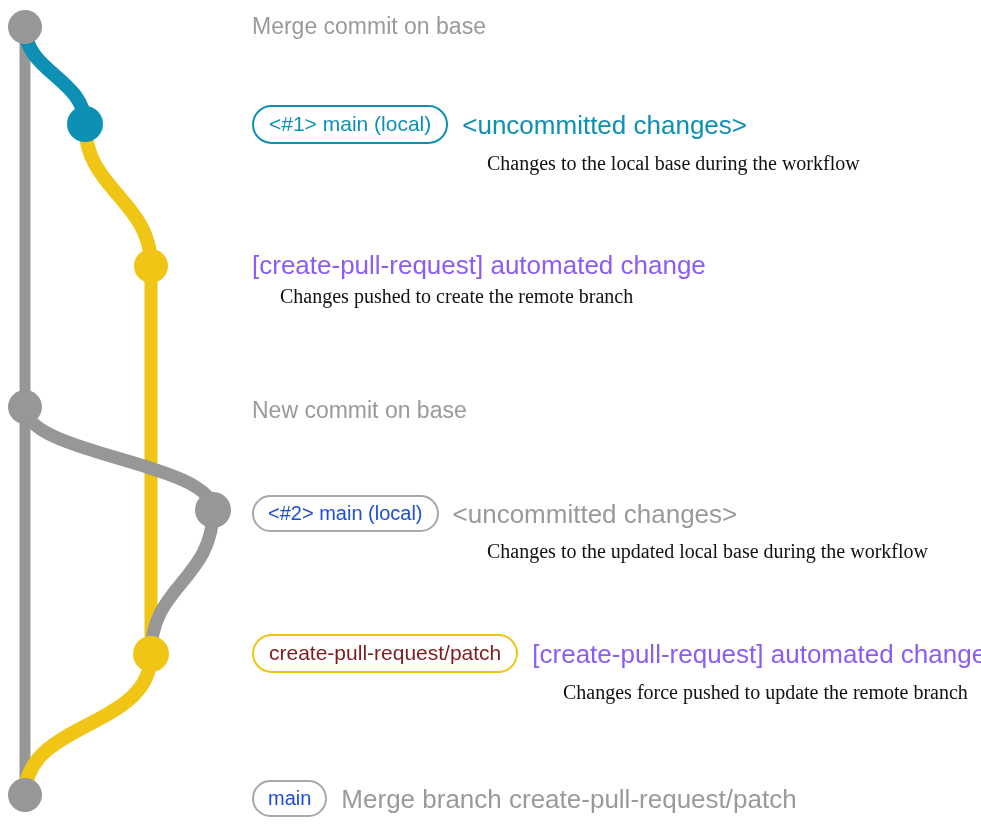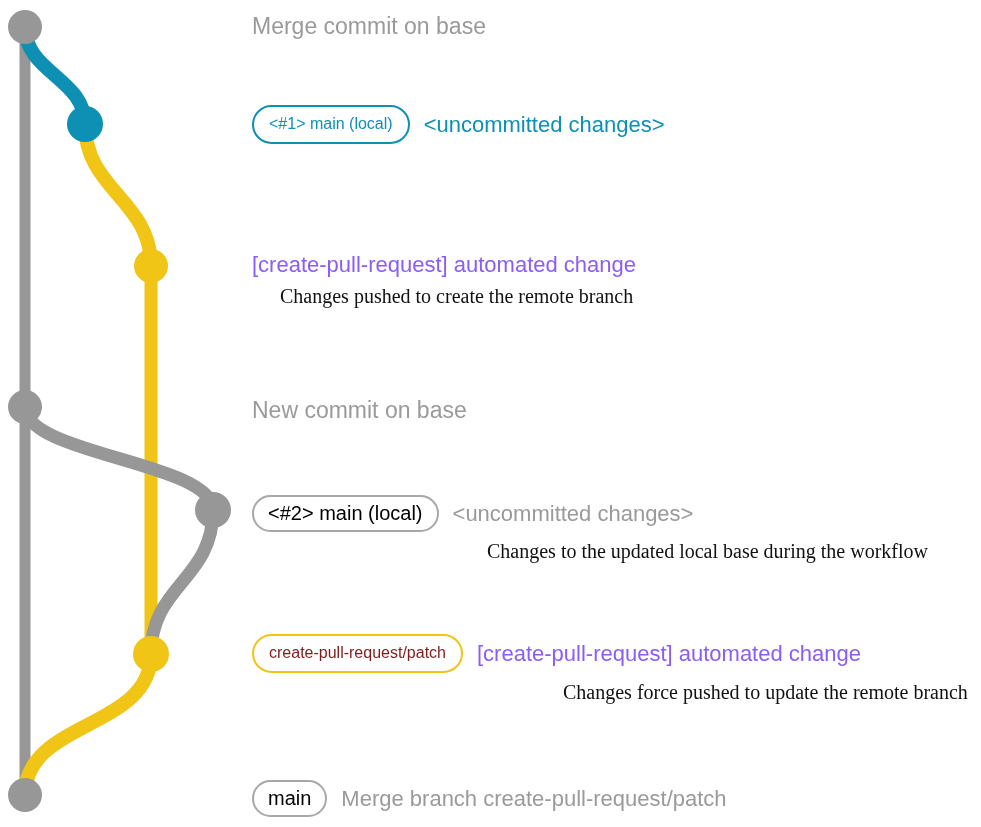--- a/index.html
+++ b/index.html
@@ -30,35 +30,35 @@
     align-items: center;
     gap: 14px;
     white-space: nowrap;
   }
   .pill {
     display: inline-block;
     border-radius: 22px;
     border-width: 2px;
     border-style: solid;
     padding: 6px 15px 7px 15px;
-    font-size: 16px;
+    font-size: 21px;
     line-height: 22px;
     font-family: "Liberation Sans", sans-serif;
     background: #ffffff;
   }
   .pill-blue { border-color: #0e8fb4; color: #0e8fb4; }
-  .pill-gray { border-color: #a8a8a8; color: #000000; }
+  .pill-gray { border-color: #a8a8a8; color: #1d4ed8; }
   .pill-yellow { border-color: #f0c515; color: #7f1d1d; }
   .pill-small {
     font-size: 20px;
     padding: 5px 14px 6px 14px;
     border-width: 2px;
   }
   .subject {
-    font-size: 22px;
+    font-size: 26px;
     line-height: 24px;
     font-family: "Liberation Sans", sans-serif;
   }
   .subject-blue { color: #0e8fb4; }
   .subject-gray { color: #9a9a9a; }
   .subject-yellow { color: #8b5cf6; }
   .heading {
     font-size: 23px;
     line-height: 24px;
     color: #9a9a9a;
@@ -111,20 +111,21 @@
 
 <div class="row" style="top:14px;">
   <div class="heading">Merge commit on base</div>
 </div>
 
 <div class="row" style="top:105px;">
   <div class="row-head">
     <span class="pill pill-blue">&lt;#1&gt; main (local)</span>
     <span class="subject subject-blue">&lt;uncommitted changes&gt;</span>
   </div>
+  <div class="desc desc-i2">Changes to the local base during the workflow</div>
 </div>
 
 <div class="row" style="top:253px;">
   <div class="row-head">
     <span class="subject subject-yellow">[create-pull-request] automated change</span>
   </div>
   <div class="desc desc-i1">Changes pushed to create the remote branch</div>
 </div>
 
 <div class="row" style="top:398px;">

